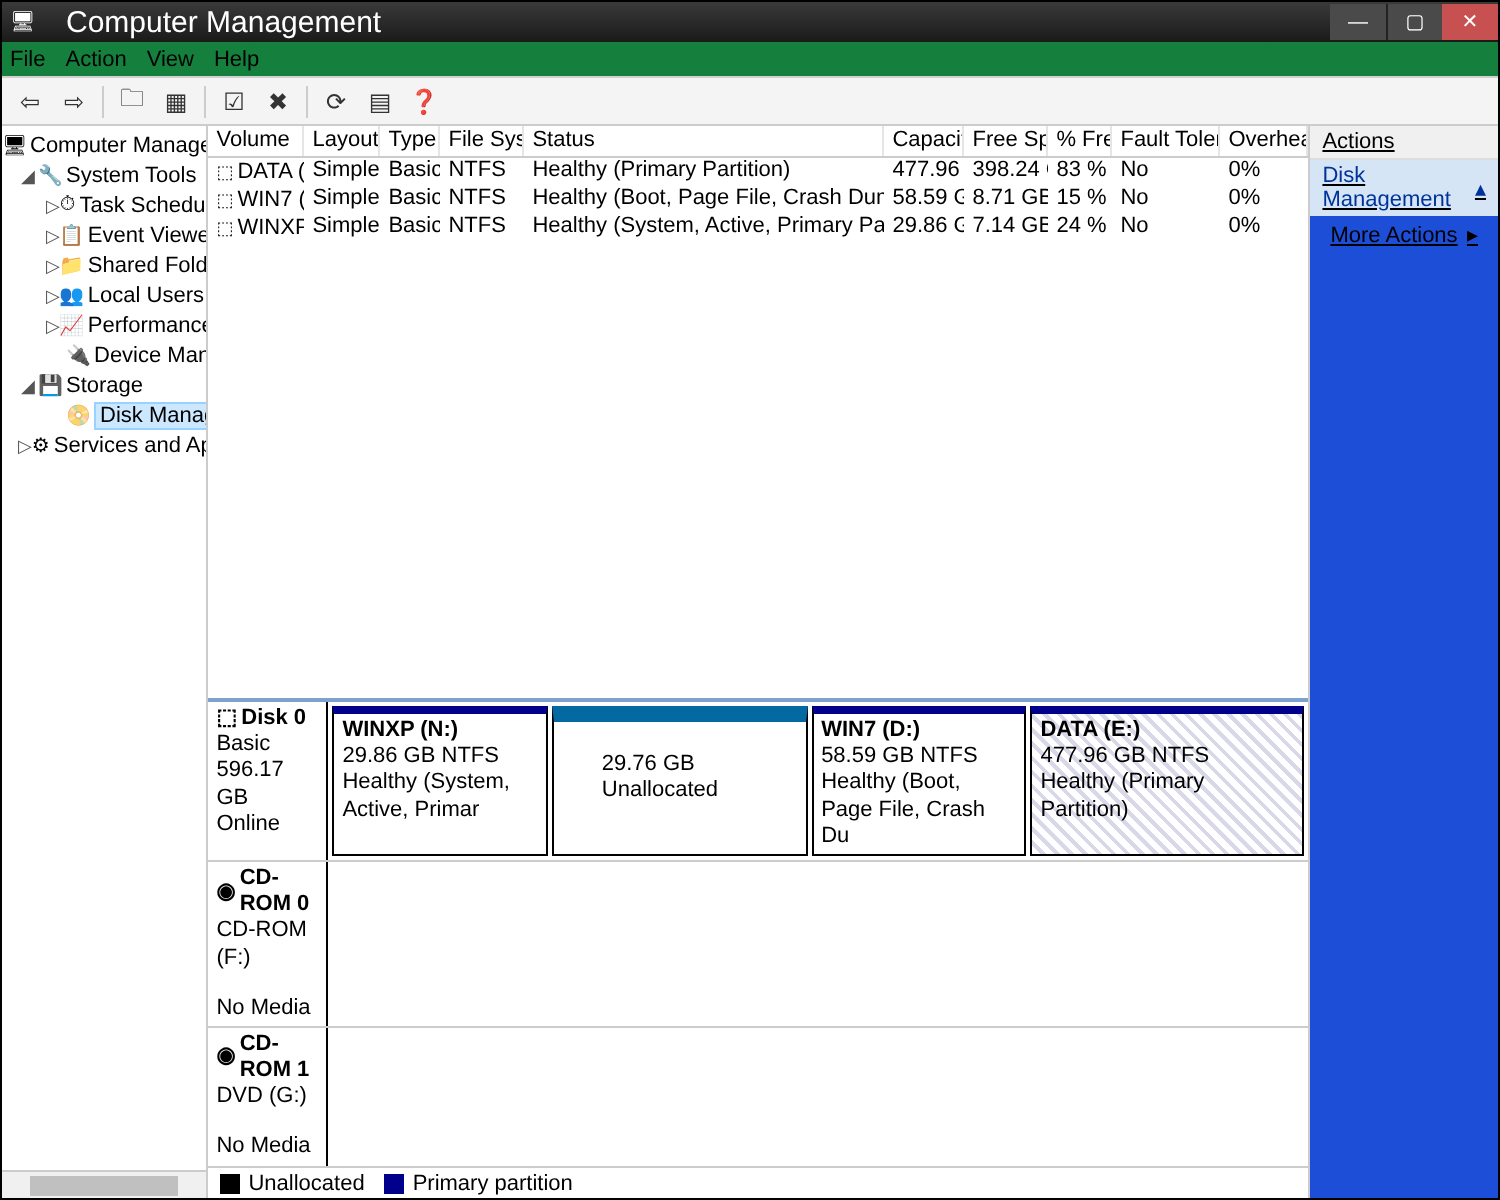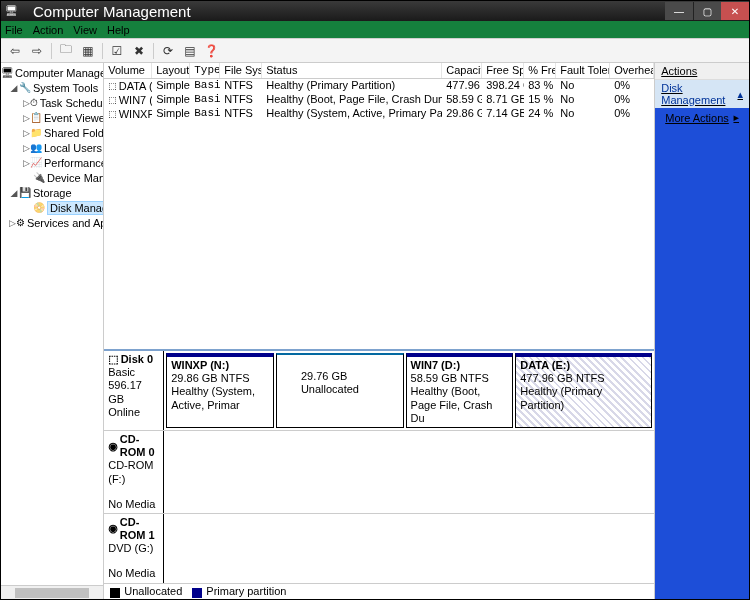--- a/index.html
+++ b/index.html
@@ -44,34 +44,34 @@
 .vol-row .cell.vn .dicon { font-size:9px;}
 
 .graphpane { flex: 1; background: #fff; border-top: 2px solid #7da2ce; overflow: hidden; }
 .diskrow { display: flex; border-bottom: 1px solid #ccc; min-height: 46px; }
 .diskinfo { width: 60px; border-right: 1px solid #000; padding: 2px 4px; font-size: 10px; line-height: 1.2; }
 .diskinfo .dn { font-weight: bold; display:flex; align-items:center; gap:2px;}
 .diskparts { flex: 1; display: flex; padding: 2px; gap: 2px; }
 .part { border: 1px solid #000; padding: 2px 4px; font-size: 10px; line-height: 1.2; overflow: hidden; position:relative;}
 .part .pn { font-weight: bold; }
 .part.primary { border-top: 4px solid #00008b; }
-.part.unalloc { border-top: 2px solid #0369a1; padding-left: 24px; }
+.part.unalloc { border-top: 8px solid #0369a1; padding-left: 24px; }
 .part.hatched { background: repeating-linear-gradient(45deg,#fff,#fff 3px,#d8d8e8 3px,#d8d8e8 5px);}
 .legend { height: 16px; border-top: 1px solid #ccc; display: flex; align-items: center; gap: 10px; padding-left: 6px; font-size: 11px; background:#fff;}
 .legend .sw { width: 10px; height: 10px; display: inline-block; margin-right: 4px; vertical-align: middle; }
 .legend .sw.unalloc { background: #000; }
 .legend .sw.primary { background: #00008b; }
 
 .actionpane { width: 100px; background: #1d4ed8; text-decoration: underline; }
 .actionpane .hdr { background: #f0f0f0; padding: 2px 6px; font-size: 11px; border-bottom:1px solid #ddd;}
 .actionpane .grouptitle { background: #d5e5f5; padding: 2px 6px; font-size: 11px; color:#003399; display:flex; justify-content:space-between; align-items:center;}
 .actionpane .item { padding: 3px 10px; font-size: 11px; display:flex; justify-content:space-between; align-items:center;}
 
 
-.c-volume{width:48px;} .c-layout{width:38px;} .c-type{width:30px;font-family:Liberation Mono, monospace;} .c-fs{width:42px;}
+.c-volume{width:48px;} .c-layout{width:38px;} .c-type{width:30px;} .c-fs{width:42px;}
 .c-status{width:180px;} .c-cap{width:40px;} .c-free{width:42px;} .c-pfree{width:32px;}
 .c-ft{width:54px;} .c-over{width:44px;}
 </style>
 </head>
 <body>
 
 <div class="titlebar">
   <span class="icon">🖥</span>
   <span class="title">Computer Management</span>
   <div class="btns">

